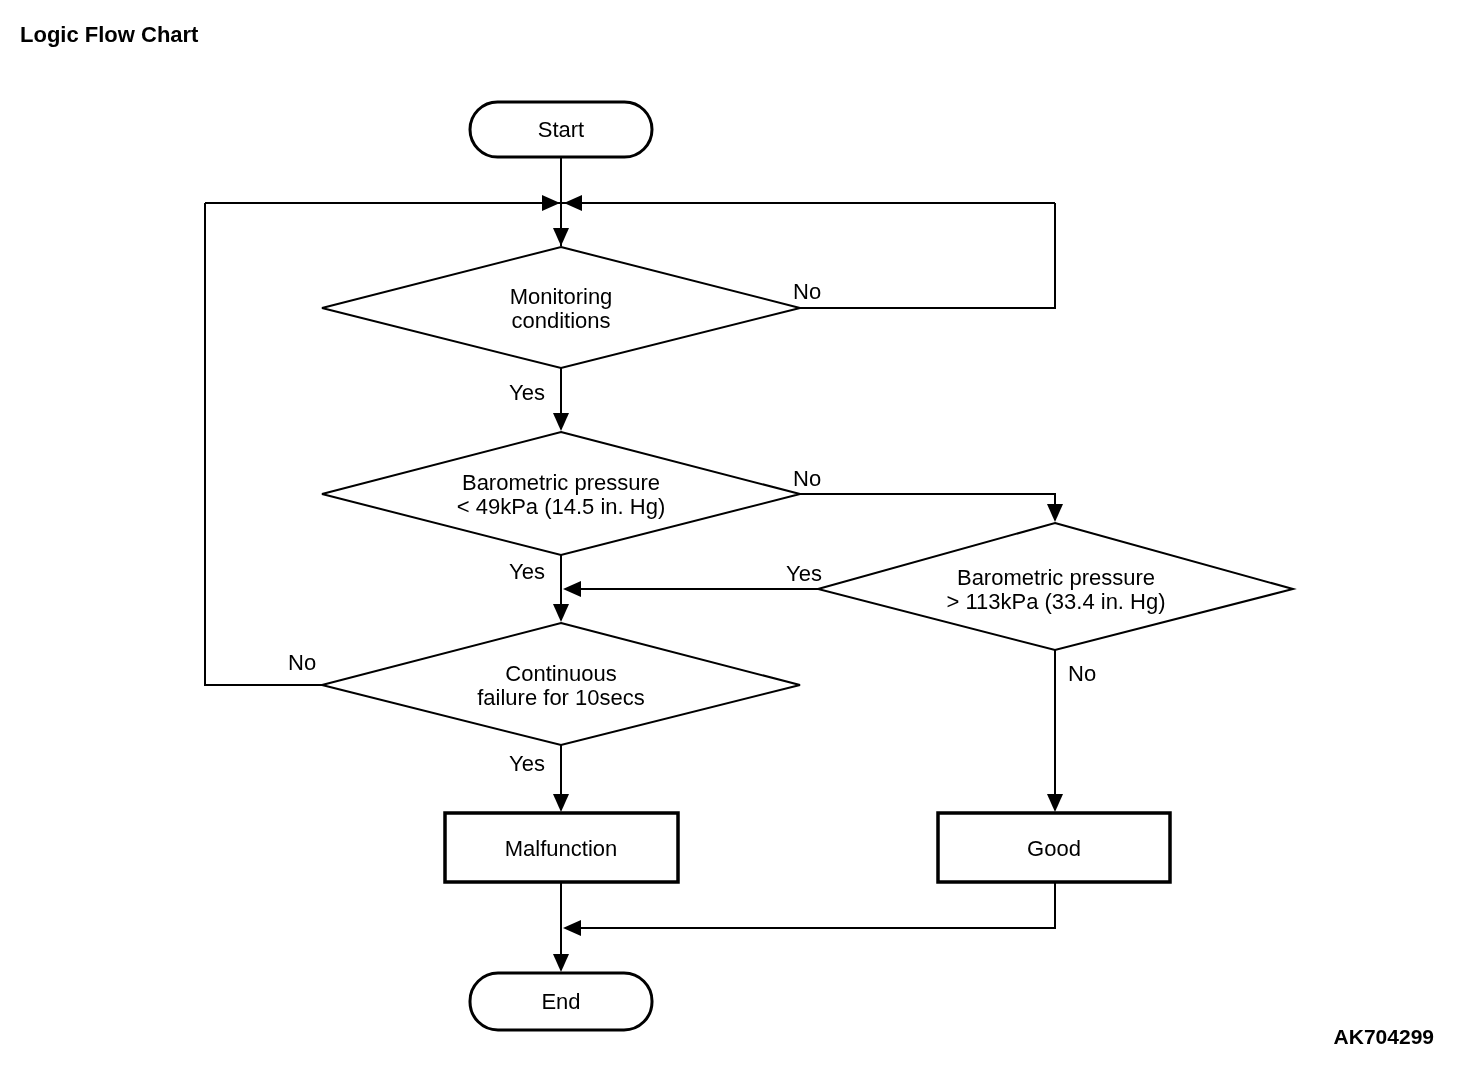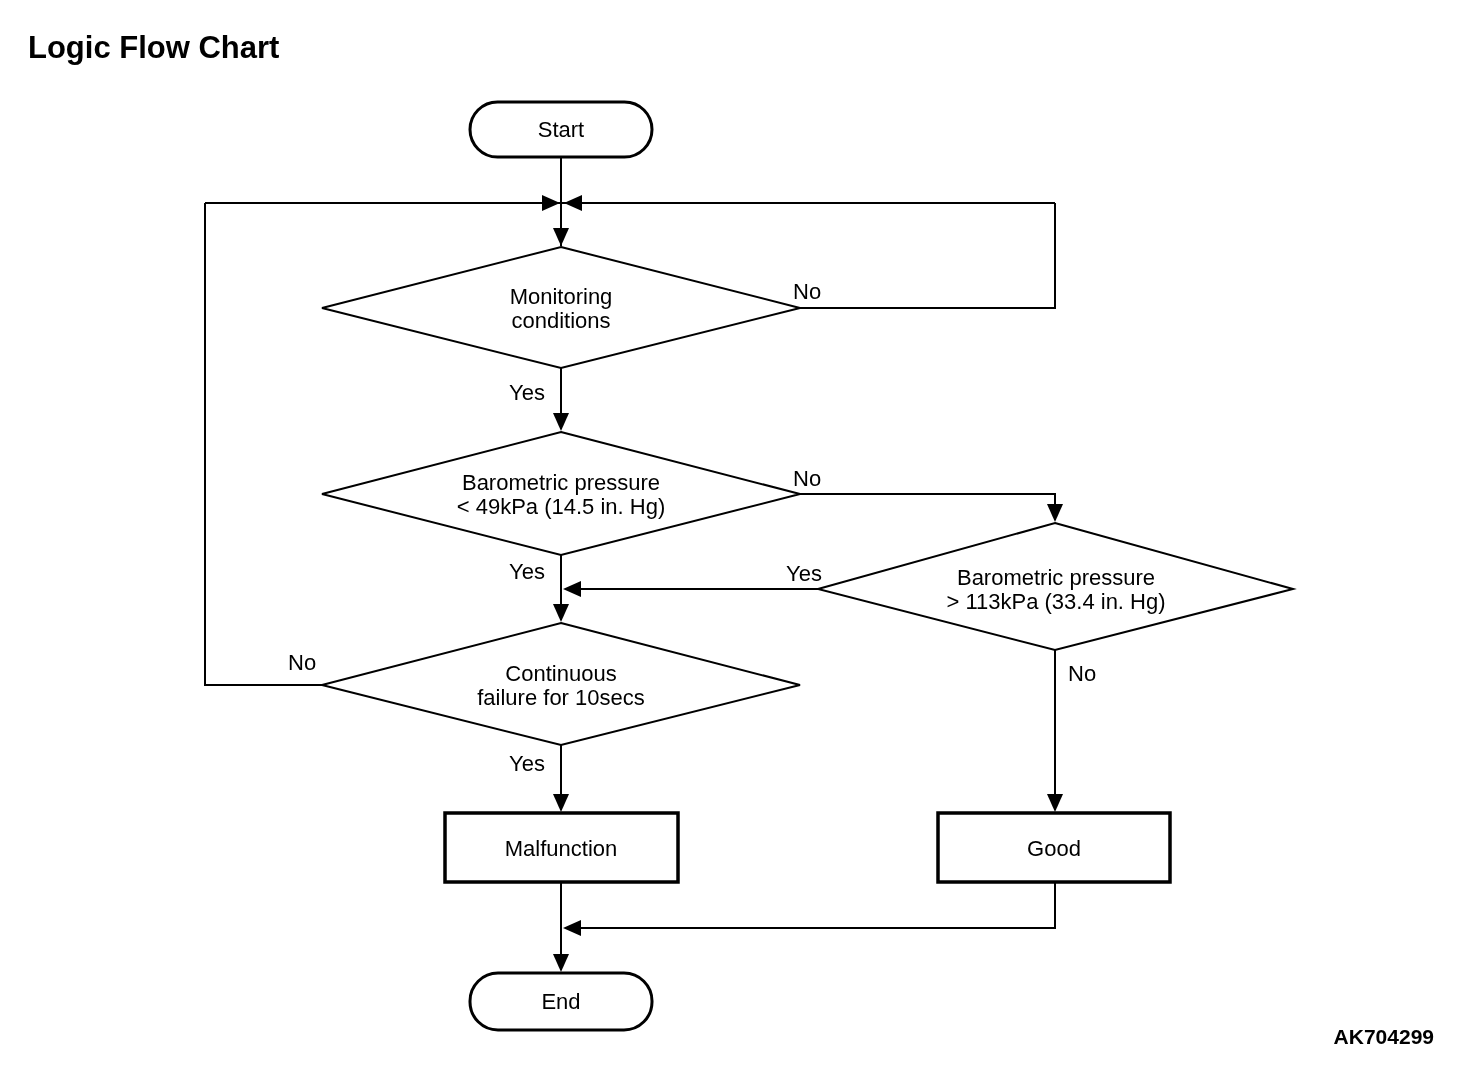--- a/index.html
+++ b/index.html
@@ -12,22 +12,22 @@
     width: 1472px;
     height: 1068px;
     background: #ffffff;
     font-family: "Liberation Sans", "DejaVu Sans", sans-serif;
     overflow: hidden;
   }
   .page-title {
     position: absolute;
     left: 16px;
     top: 18px;
-    margin: 12px;
-    font-size: 31px;
+    margin: 4px;
+    font-size: 22px;
     font-weight: bold;
     color: #000000;
     letter-spacing: 0px;
   }
   svg.flowchart {
     position: absolute;
     left: 0;
     top: 0;
   }
   svg .connector {

